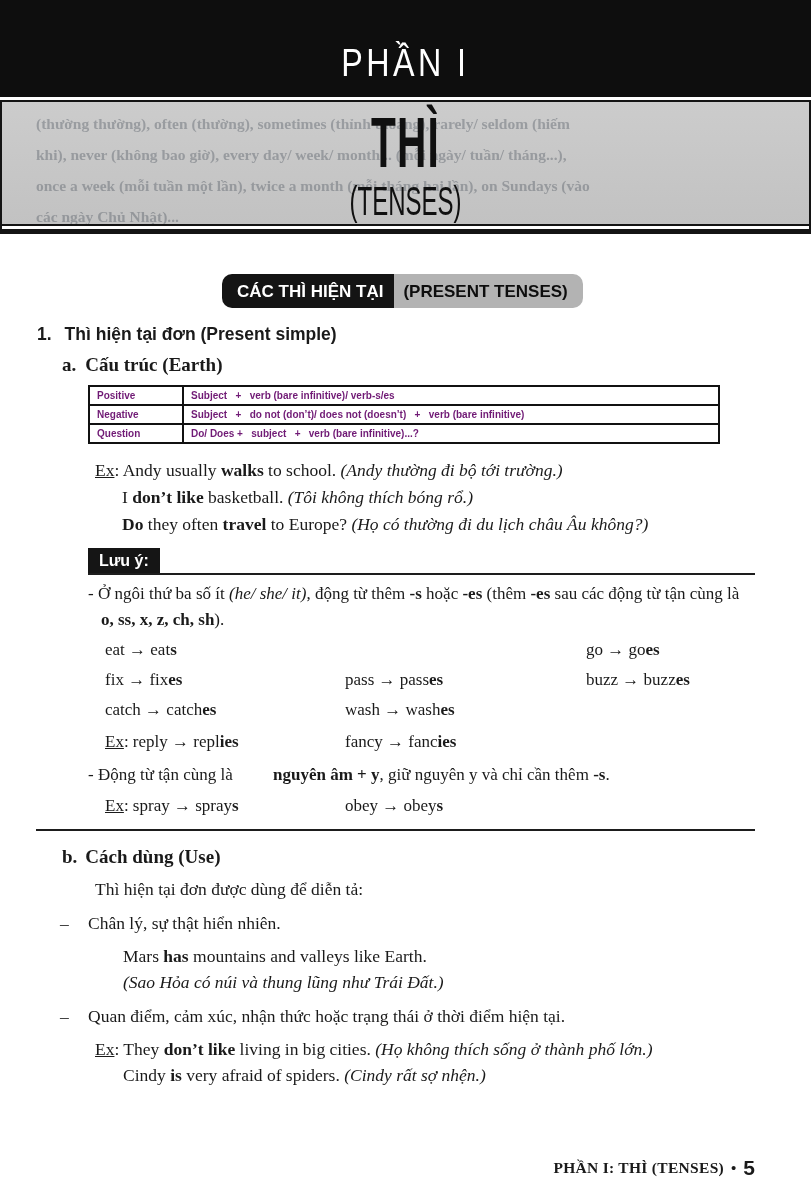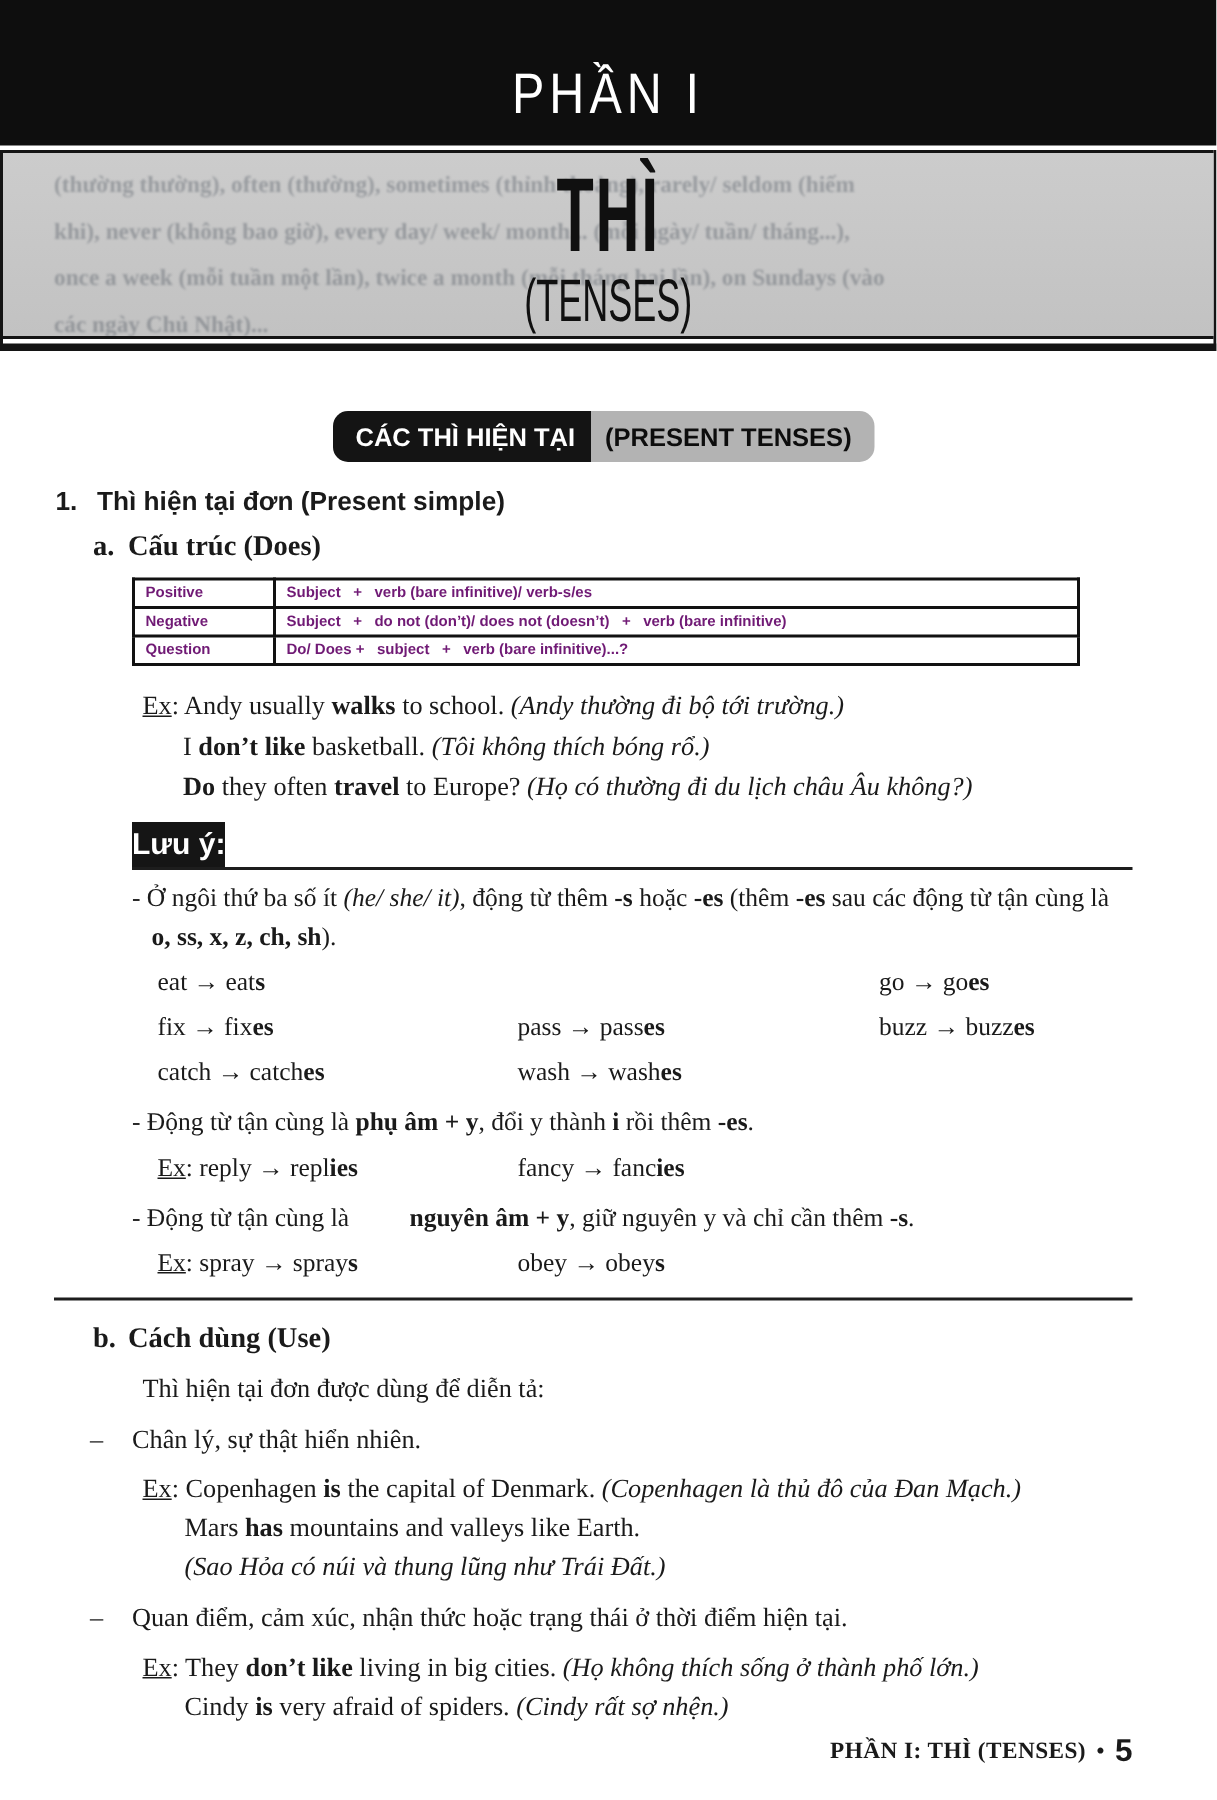--- a/index.html
+++ b/index.html
@@ -48,21 +48,21 @@
   .form-table .tt{width:78px;}
 
   
   .ex-block{margin:13px 0 0 95px;font-size:17.5px;line-height:27px;}
   .ex-line.indent{padding-left:27px;}
 
   
   .note-head{display:flex;align-items:flex-end;border-bottom:2px solid #1d1d1d;width:667px;
              margin:10px 0 0 88px;}
   .note-badge{background:#151515;color:#fff;font-family:"Liberation Sans","DejaVu Sans",sans-serif;
-              font-weight:bold;font-size:20px;padding:4px 0 3px;display:inline-block;}
+              font-weight:bold;font-size:16px;padding:4px 11px 3px;display:inline-block;}
   .note-body{margin:6px 0 0 88px;width:667px;font-size:17px;line-height:25.5px;}
   .bullet{margin-top:6px;padding-left:13px;text-indent:-13px;}
   .pairs{margin-top:4px;padding-left:17px;display:grid;grid-template-columns:240px 215px 1fr;
          row-gap:2px;line-height:28px;}
   .pairs .ind{padding-left:26px;}
   .note-rule{margin:9px 0 0 36px;width:719px;border-top:2px solid #1d1d1d;}
 
   
   .use{font-size:17.5px;line-height:26px;}
   .use-h{margin:14px 0 0 62px;font-weight:bold;font-size:19px;line-height:24px;}
@@ -101,21 +101,21 @@
     </div>
   </div>
 
   <div class="badge-row"><span class="badge-black">CÁC THÌ HIỆN TẠI</span><span class="badge-gray">(PRESENT TENSES)</span></div>
 
   <div class="h1">
     <span class="h1-num">1.</span><span>Thì hiện tại đơn (Present simple)</span>
   </div>
 
   <div class="h2">
-    <span class="h2-label">a.</span><span>Cấu trúc (Does)</span>
+    <span class="h2-label">a.</span><span>Cấu trúc (Earth)</span>
   </div>
 
   <table class="form-table">
     <tbody>
         <tr>
       <td class="tt">Positive</td>
       <td class="tf">Subject   +   verb (bare infinitive)/ verb-s/es</td>
     </tr>
     <tr>
       <td class="tt">Negative</td>
@@ -143,21 +143,20 @@
     <div class="pairs">
       <div><span>eat → eat</span><span style="font-weight: bold;">s</span></div>
       <div></div>
       <div class="ind"><span>go → go</span><span style="font-weight: bold;">es</span></div>
       <div><span>fix → fix</span><span style="font-weight: bold;">es</span></div>
       <div><span>pass → pass</span><span style="font-weight: bold;">es</span></div>
       <div class="ind"><span>buzz → buzz</span><span style="font-weight: bold;">es</span></div>
       <div><span>catch → catch</span><span style="font-weight: bold;">es</span></div>
       <div><span>wash → wash</span><span style="font-weight: bold;">es</span></div>
     </div>
-    <div class="bullet"><span>- Động từ tận cùng là </span><span style="font-weight: bold;">phụ âm + y</span><span>, đổi y thành </span><span style="font-weight: bold;">i</span><span> rồi thêm </span><span style="font-weight: bold;">-es</span><span>.</span></div>
     <div class="pairs">
       <div><span style="text-decoration: underline;">Ex</span><span>: reply → repl</span><span style="font-weight: bold;">ies</span></div>
       <div><span>fancy → fanc</span><span style="font-weight: bold;">ies</span></div>
       <div></div>
     </div>
     <div class="bullet"><span>- Động từ tận cùng là </span><span style="font-weight: bold; margin-left: 36px;">nguyên âm + y</span><span>, giữ nguyên y và chỉ cần thêm </span><span style="font-weight: bold;">-s</span><span>.</span></div>
     <div class="pairs">
       <div><span style="text-decoration: underline;">Ex</span><span>: spray → spray</span><span style="font-weight: bold;">s</span></div>
       <div><span>obey → obey</span><span style="font-weight: bold;">s</span></div>
       <div></div>
@@ -170,21 +169,20 @@
     <div class="use-h">
       <span class="h2-label">b.</span><span>Cách dùng (Use)</span>
     </div>
     <div class="use-intro">Thì hiện tại đơn được dùng để diễn tả:</div>
 
     <div class="use-item">
       <span class="use-dash">–</span>
       <span>Chân lý, sự thật hiển nhiên.</span>
     </div>
     <div class="use-ex">
-      <div><span style="text-decoration: underline;">Ex</span><span>: Copenhagen </span><span style="font-weight: bold;">is</span><span> the capital of Denmark. </span><span style="font-style: italic;">(Copenhagen là thủ đô của Đan Mạch.)</span></div>
       <div class="cont"><span>Mars </span><span style="font-weight: bold;">has</span><span> mountains and valleys like Earth.</span></div>
       <div class="cont"><span style="font-style: italic;">(Sao Hỏa có núi và thung lũng như Trái Đất.)</span></div>
     </div>
 
     <div class="use-item">
       <span class="use-dash">–</span>
       <span>Quan điểm, cảm xúc, nhận thức hoặc trạng thái ở thời điểm hiện tại.</span>
     </div>
     <div class="use-ex">
       <div><span style="text-decoration: underline;">Ex</span><span>: They </span><span style="font-weight: bold;">don’t like</span><span> living in big cities. </span><span style="font-style: italic;">(Họ không thích sống ở thành phố lớn.)</span></div>

